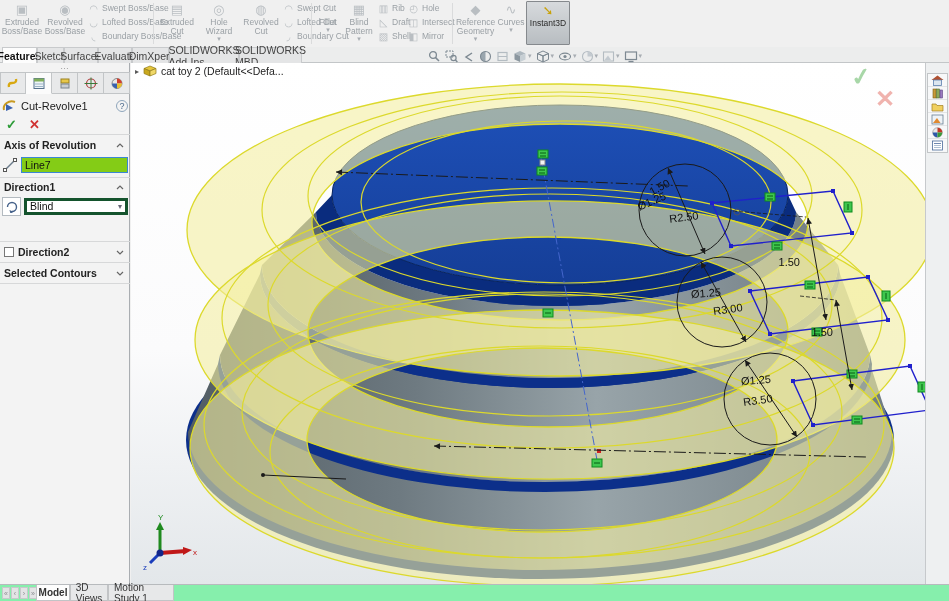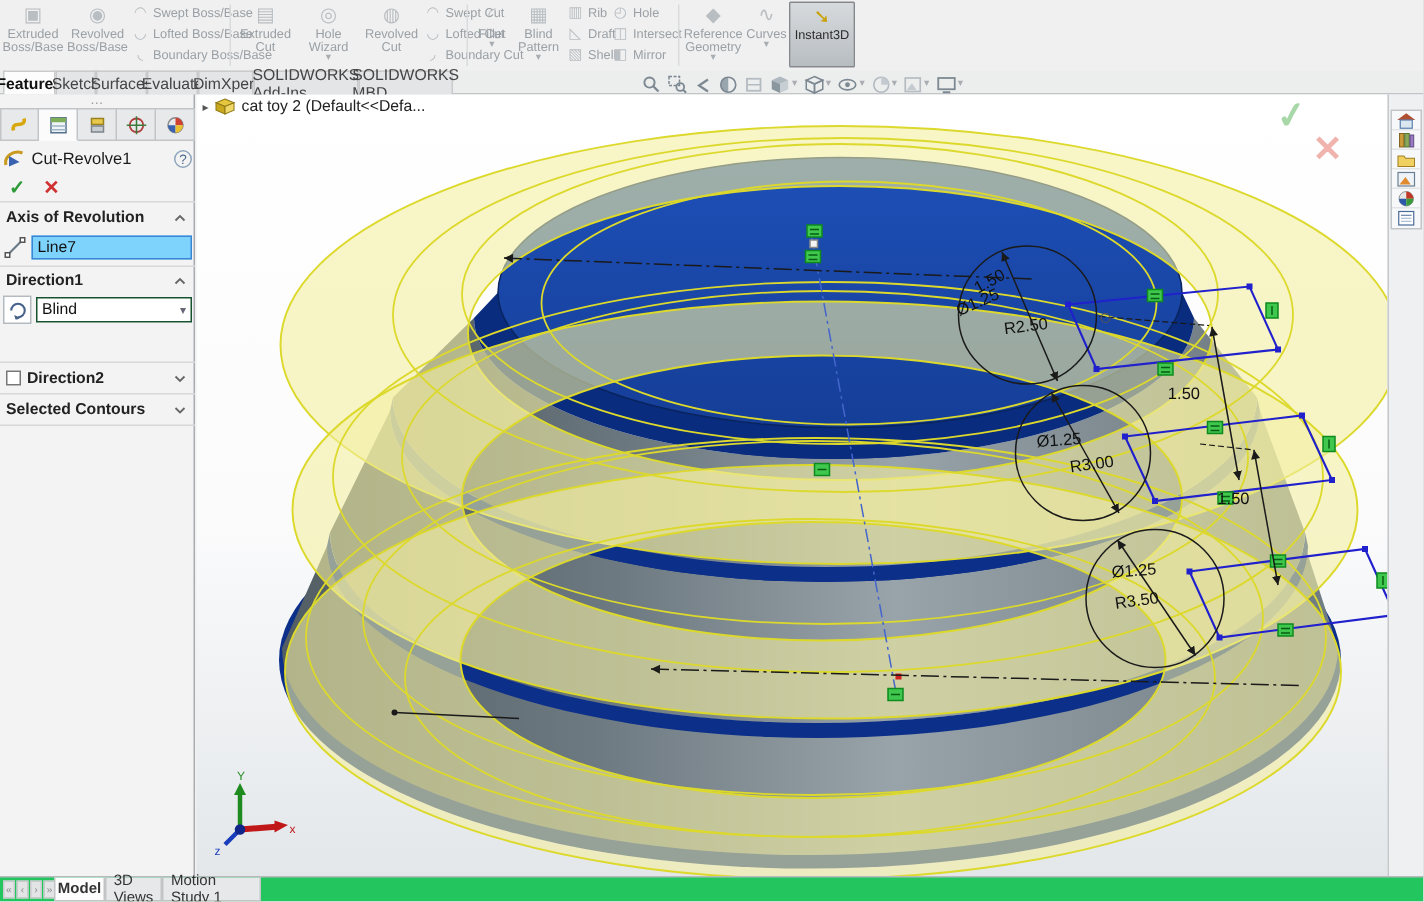--- a/index.html
+++ b/index.html
@@ -37,22 +37,22 @@
   .pmtab.active{background:#fbfbfb;border-bottom-color:#fbfbfb;}
   .pmheader{position:absolute;left:0;top:33px;width:130px;height:19px;display:flex;align-items:center;gap:4px;padding:0 2px;font-size:11px;color:#1a1a1a;}
   .pmhelp{margin-left:auto;width:12px;height:12px;border:1px solid #8fa6bc;border-radius:50%;font-size:9px;color:#48678a;display:flex;align-items:center;justify-content:center;}
   .pmconfirm{position:absolute;left:0;top:52px;width:130px;height:18px;display:flex;align-items:center;gap:12px;padding:0 6px;font-size:13px;font-weight:bold;}
   .ok{color:#2d9b38;} .cancel{color:#d03232;}
   .pmdiv{position:absolute;left:0;width:130px;height:1px;background:#d7d8d9;}
   .sechead{position:absolute;left:0;width:128px;height:16px;display:flex;align-items:center;font-weight:bold;font-size:10.5px;padding:0 4px;color:#222;}
   .chev{margin-left:auto;width:8px;height:5px;position:relative;}
   .chev svg{display:block;}
   .pmrow{position:absolute;left:0;width:130px;display:flex;align-items:center;gap:3px;padding:0 2px;}
-  .seltext{flex:1;height:16px;background:#7dd3fc;border:1px solid #3a86d4;font-size:10.5px;display:flex;align-items:center;padding:0 3px;color:#111;}
-  .combo{flex:1;height:17px;background:#fff;border:1px solid #14532d;font-size:10.5px;display:flex;align-items:center;padding:0 3px;color:#111;}
+  .seltext{flex:1;height:16px;background:#84cc16;border:1px solid #3a86d4;font-size:10.5px;display:flex;align-items:center;padding:0 3px;color:#111;}
+  .combo{flex:1;height:17px;background:#fff;border:3px solid #14532d;font-size:10.5px;display:flex;align-items:center;padding:0 3px;color:#111;}
   .combo .cc{margin-left:auto;color:#667;font-size:8px;}
   .spinbox{flex:1;height:16px;background:#fff;border:1px solid #8aa0b4;font-size:10.5px;display:flex;align-items:center;padding:0 3px;color:#111;}
   .spinners{width:11px;height:16px;display:flex;flex-direction:column;border:1px solid #8aa0b4;border-left:none;}
   .spinners div{flex:1;font-size:5px;color:#555;display:flex;align-items:center;justify-content:center;background:#eef1f3;}
   .iconbox{width:19px;height:19px;border:1px solid #b3bac0;background:#fff;display:flex;align-items:center;justify-content:center;}
   .cb{width:10px;height:10px;border:1px solid #777;background:#fff;margin-right:4px;}
 
   
   .viewport{position:absolute;left:131px;top:0;width:794px;height:521px;background:linear-gradient(#ffffff 0%,#fbfbfc 55%,#e3e7ea 100%);}
   .treeitem{position:absolute;left:4px;top:2px;display:flex;align-items:center;gap:4px;font-size:10.5px;color:#222;}
@@ -61,21 +61,21 @@
   .confirm-corner .okbig{position:absolute;left:0;top:0;font-size:24px;font-weight:bold;color:#a8d7a8;transform:rotate(-8deg);}
   .confirm-corner .xbig{position:absolute;left:24px;top:22px;font-size:24px;font-weight:bold;color:#f0b3ae;}
 
   
   .taskpane{position:absolute;right:0;top:0;width:24px;height:521px;background:#eef0f1;border-left:1px solid #c6c9cc;}
   .tpicons{position:absolute;left:1px;top:10px;width:21px;border:1px solid #c2c5c7;background:#f7f8f9;display:flex;flex-direction:column;}
   .tpbtn{height:13px;display:flex;align-items:center;justify-content:center;border-bottom:1px solid #e2e4e5;}
   .tpbtn:last-child{border-bottom:none;}
 
   
-  .statusbar{position:absolute;left:0;top:584px;width:949px;height:17px;background:#22c55e;border-top:1px solid #b7babd;font-size:10px;}
+  .statusbar{position:absolute;left:0;top:584px;width:949px;height:17px;background:#86efac;border-top:1px solid #b7babd;font-size:10px;}
   .navbtns{position:absolute;left:2px;top:2px;display:flex;gap:1px;}
   .navbtns div{width:8px;height:12px;background:#e3e4e5;border:1px solid #c7c9cb;color:#8a8d90;font-size:7px;display:flex;align-items:center;justify-content:center;}
   .stab{position:absolute;top:0;height:16px;display:flex;align-items:center;justify-content:center;font-size:10px;color:#333;border:1px solid #c2c4c6;border-top:none;background:#e7e8e9;padding:0 5px;}
   .stab.active{background:#fdfdfd;font-weight:bold;}
 </style>
 </head>
 <body>
 
 <div class="app">
 

